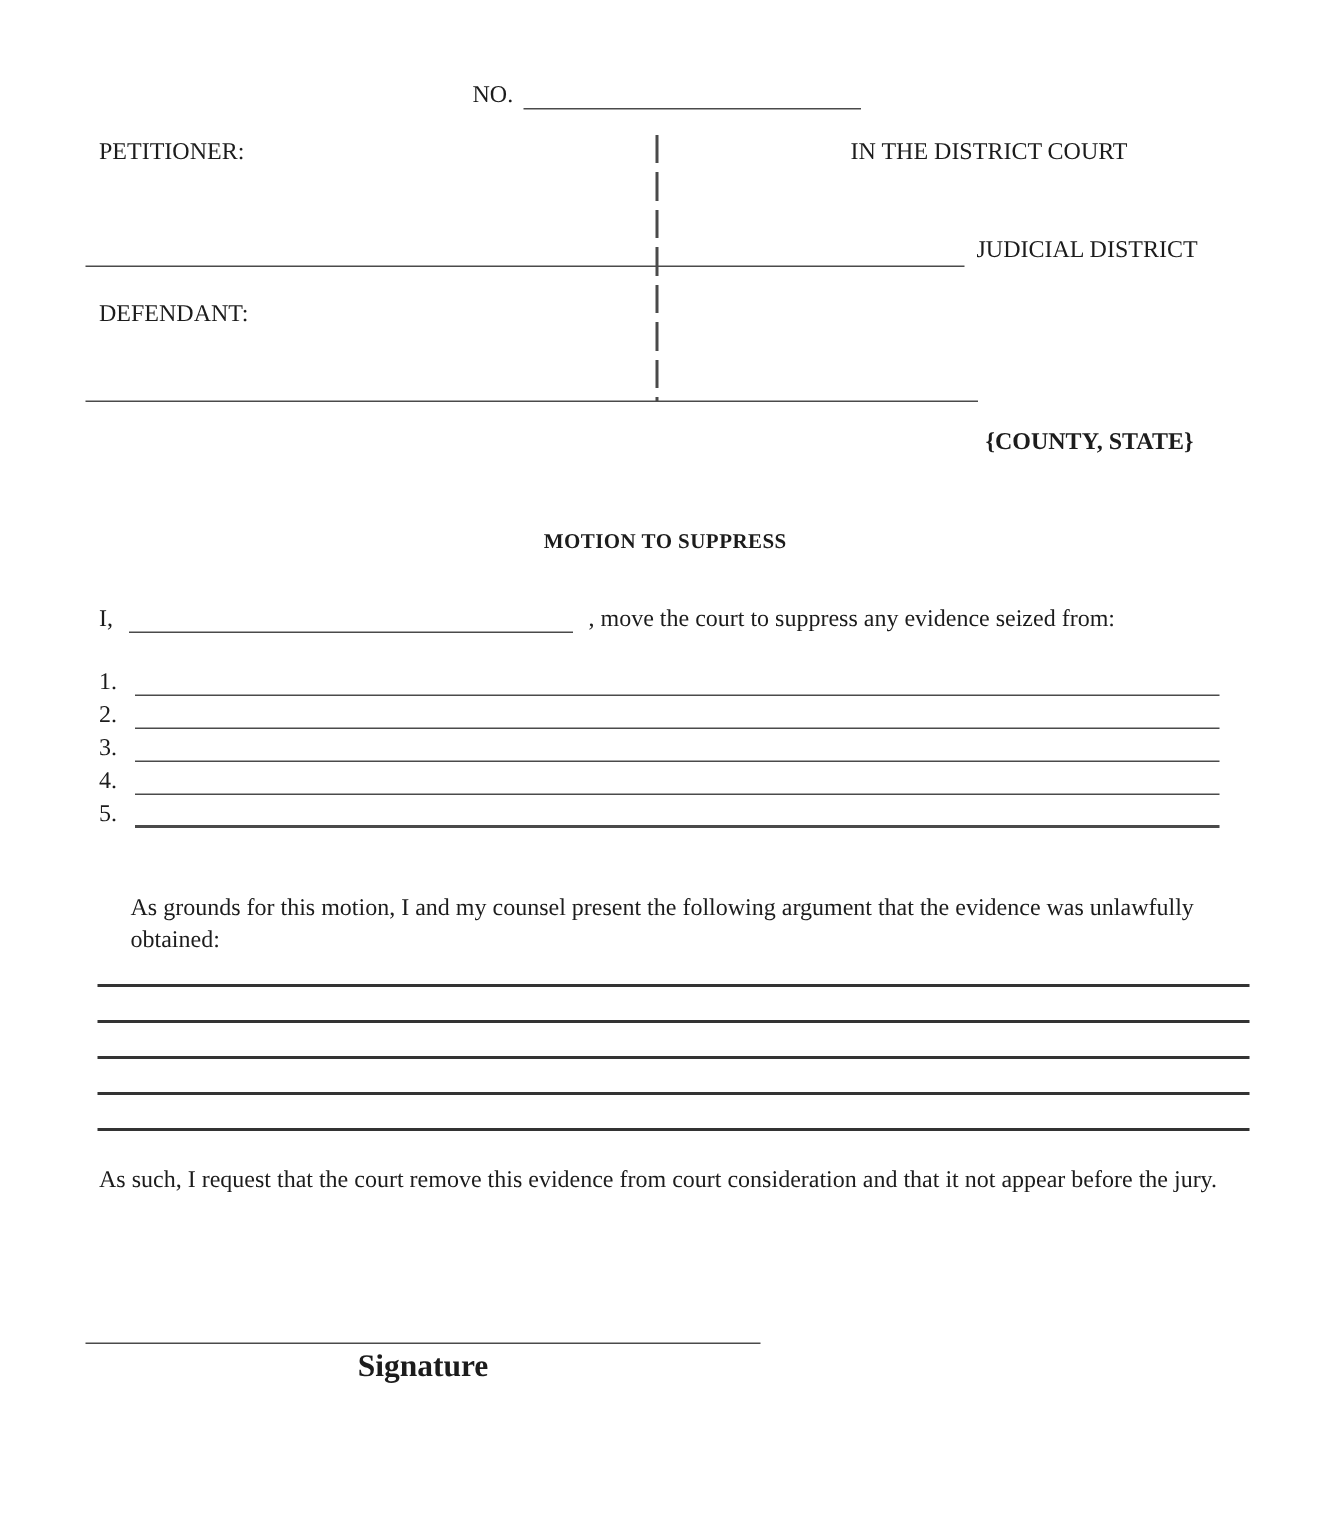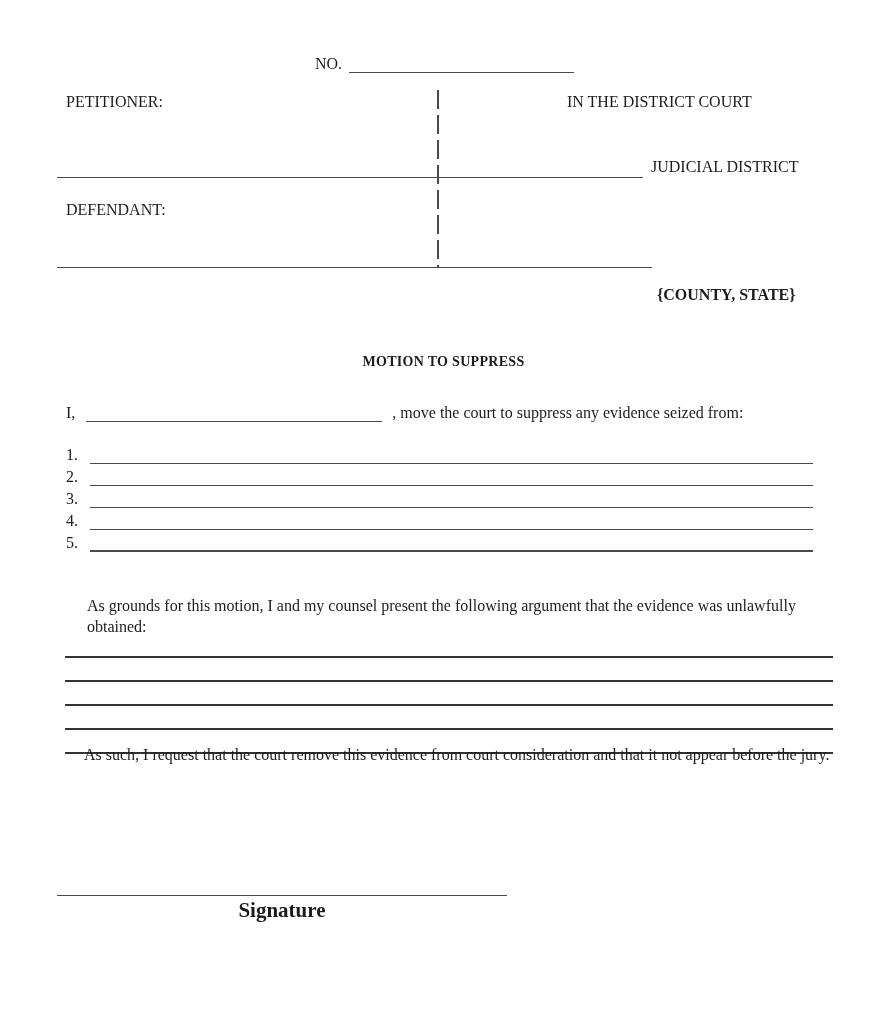--- a/index.html
+++ b/index.html
@@ -145,21 +145,21 @@
   </div>
 
   <div class="abs para" style="left:66px; top:595px; width:730px;margin-left:21px;">As grounds for this motion, I and my counsel present the following argument that the evidence was unlawfully obtained:</div>
 
   <div class="gline" style="top:656px;"></div>
   <div class="gline" style="top:680px;"></div>
   <div class="gline" style="top:704px;"></div>
   <div class="gline" style="top:728px;"></div>
   <div class="gline" style="top:752px;"></div>
 
-  <div class="abs para" style="left:66px; top:744px; width:750px;margin-left:18px;">As such, I request that the court remove this evidence from court consideration and that it not appear before the jury.</div>
+  <div class="abs para" style="left:66px; top:776px; width:750px;">As such, I request that the court remove this evidence from court consideration and that it not appear before the jury.</div>
 
   <div class="sigblock" style="left:57px; top:895px; width:450px;">
     <div class="sigline"></div>
     <div class="siglabel">Signature</div>
   </div>
 
 
 </div>
 
 </body></html>

